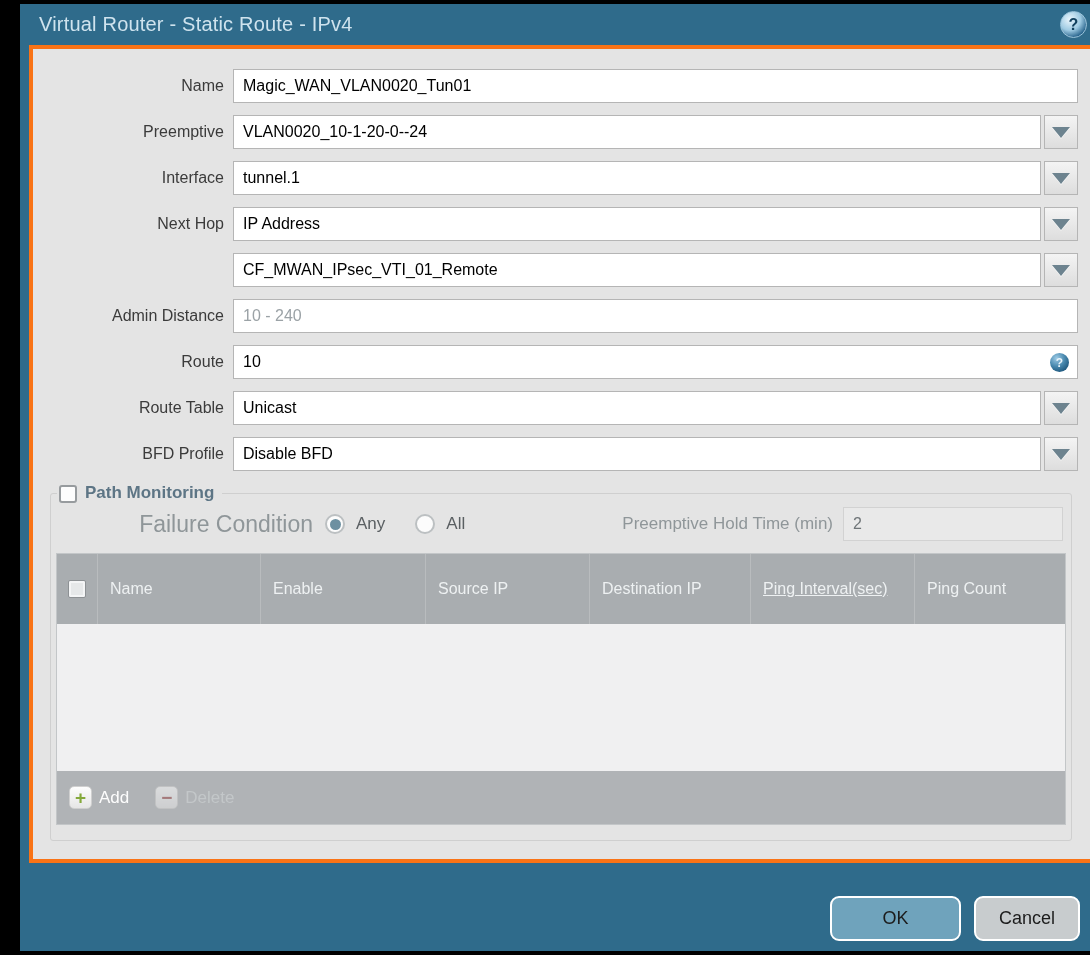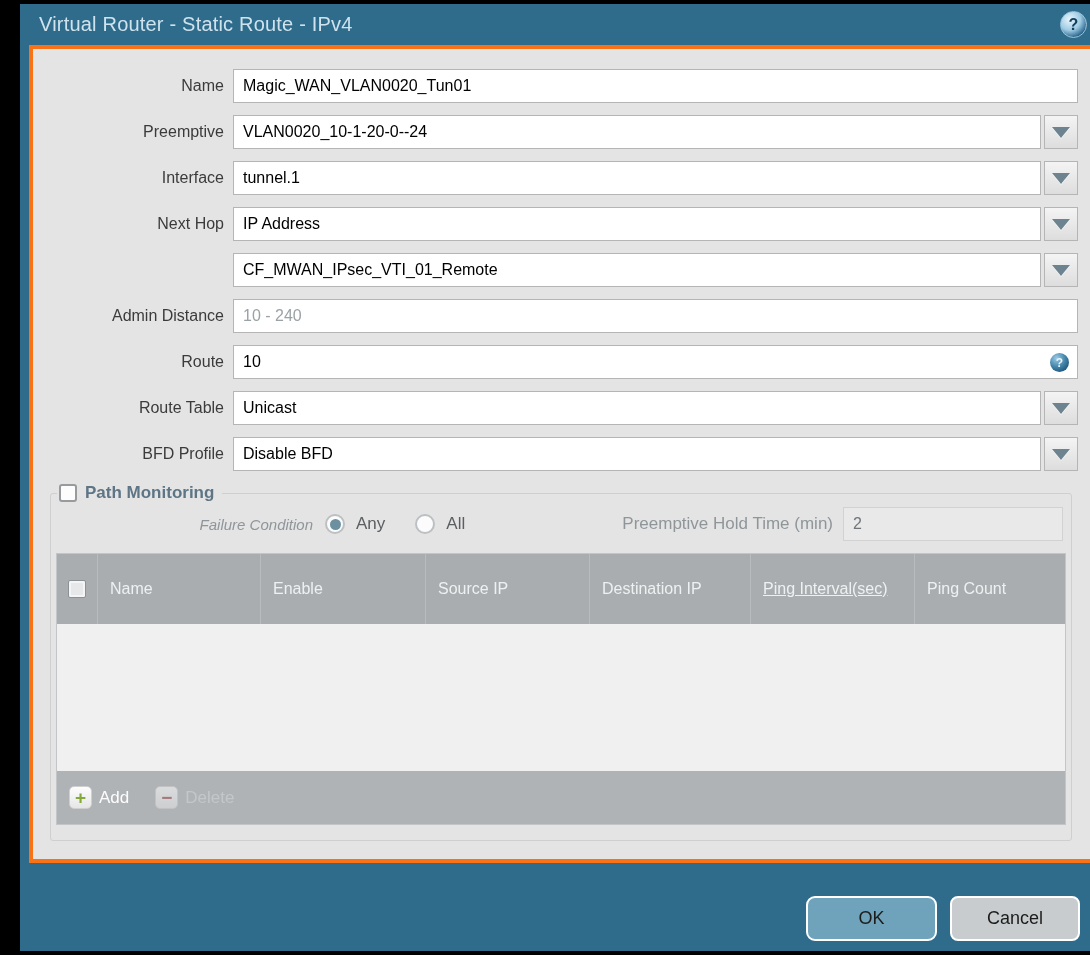--- a/index.html
+++ b/index.html
@@ -81,34 +81,34 @@
     display:flex; align-items:center; justify-content:center;
   }
 
   
   fieldset.pm {
     margin:8px 18px 0 17px;
     border:1px solid #cfcfcf; border-radius:3px;
     padding:0 4px 15px 4px;
   }
   legend.pm-legend {
-    display:flex; align-items:center; gap:8px;
+    display:flex; align-items:flex-end; gap:8px;
     padding:0 8px 0 2px; margin-left:2px;
   }
   .pm-checkbox {
     width:18px; height:18px;
     background:#fdfdfd; border:2px solid #979b9e; border-radius:3px;
     cursor:pointer;
   }
   .pm-title { color:#5d7585; font-size:17px; font-weight:bold; }
 
   .pm-row { display:flex; align-items:center; padding:8px 0 16px 0; height:50px; }
   .pm-label1 {
     width:270px; flex:0 0 270px; text-align:right;
-    color:#8f9699; font-size:15px; padding-right:12px; white-space:nowrap;font-style:italic;
+    color:#8f9699; font-size:23px; padding-right:12px; white-space:nowrap;
   }
   .radio { display:flex; gap:11px; margin-right:30px; cursor:pointer; }
   .radio-circle {
     width:20px; height:20px; border-radius:50%;
     background:#fcfcfc; border:2px solid #bcc0c2;
     display:flex; align-items:center; justify-content:center;
   }
   .radio-dot { width:11px; height:11px; border-radius:50%; background:#6d90a1; }
   .radio-label { color:#5a5f62; font-size:17px; }
   .pm-label2 {
@@ -172,21 +172,21 @@
     display:flex; align-items:flex-end; justify-content:flex-end;
     gap:13px; padding:4px 22px 10px 0;
   }
   .btn {
     height:45px; border-radius:9px;
     border:2px solid #fff;
     font-size:18px; color:#1c1c1c;
     cursor:pointer;
   }
   .btn-ok { width:131px; background:#6fa3bc; }
-  .btn-cancel { width:130px; background:#c8ccce;border-radius:8px; }
+  .btn-cancel { width:106px; background:#c8ccce; }
 </style>
 </head>
 <body>
 
 <div class="dialog">
 
   <div class="titlebar">
     <span class="title">Virtual Router - Static Route - IPv4</span>
     <div class="help-icon">
       <span>?</span>

